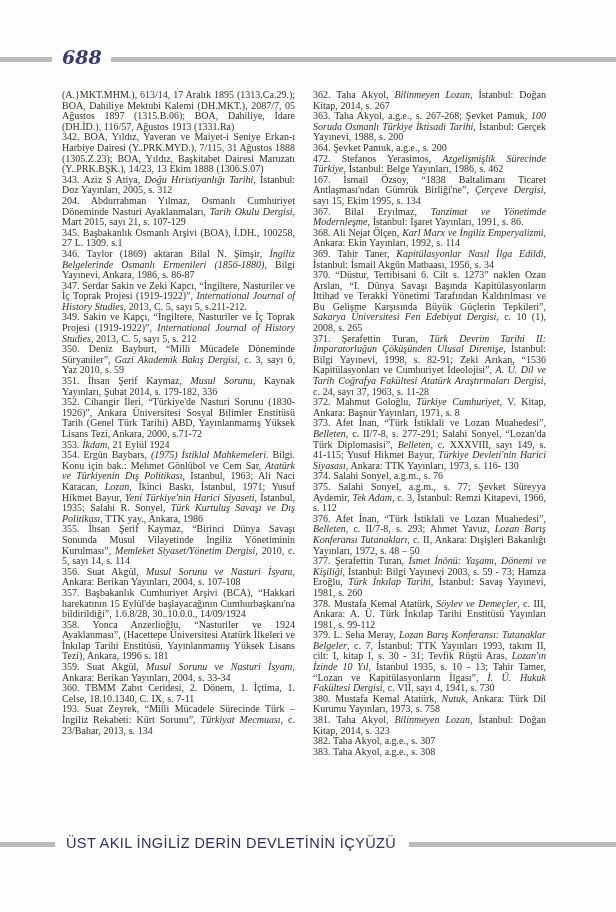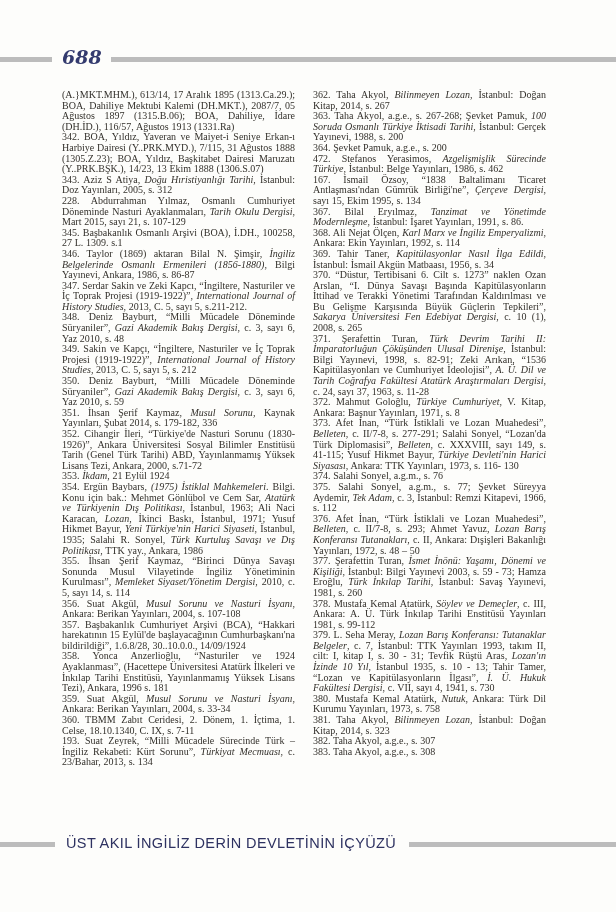--- a/index.html
+++ b/index.html
@@ -89,25 +89,24 @@
     <div class="rule rule-head-left"></div>
     <div class="page-number">688</div>
     <div class="rule grow"></div>
   </header>
 
   <main class="columns">
     <div class="col">
         <p class="footnote"><span>(A.}MKT.MHM.), 613/14, 17 Aralık 1895 (1313.Ca.29.); BOA, Dahiliye Mektubi Kalemi (DH.MKT.), 2087/7, 05 Ağustos 1897 (1315.B.06); BOA, Dahiliye, İdare (DH.İD.), 116/57, Ağustos 1913 (1331.Ra)</span></p>
         <p class="footnote"><span>342. BOA, Yıldız, Yaveran ve Maiyet-i Seniye Erkan-ı Harbiye Dairesi (Y..PRK.MYD.), 7/115, 31 Ağustos 1888 (1305.Z.23); BOA, Yıldız, Başkitabet Dairesi Maruzatı (Y..PRK.BŞK.), 14/23, 13 Ekim 1888 (1306.S.07)</span></p>
         <p class="footnote"><span>343. Aziz S Atiya, </span><span class="it">Doğu Hıristiyanlığı Tarihi</span><span>, İstanbul: Doz Yayınları, 2005, s. 312</span></p>
-        <p class="footnote"><span>228. Abdurrahman Yılmaz, Osmanlı Cumhuriyet Döneminde Nasturi Ayaklanmaları, </span><span class="it">Tarih Okulu Dergisi</span><span>, Mart 2015, sayı 21, s. 107-129</span></p>
+        <p class="footnote"><span>204. Abdurrahman Yılmaz, Osmanlı Cumhuriyet Döneminde Nasturi Ayaklanmaları, </span><span class="it">Tarih Okulu Dergisi</span><span>, Mart 2015, sayı 21, s. 107-129</span></p>
         <p class="footnote"><span>345. Başbakanlık Osmanlı Arşivi (BOA), İ.DH., 100258, 27 L. 1309. s.1</span></p>
         <p class="footnote"><span>346. Taylor (1869) aktaran Bilal N. Şimşir, </span><span class="it">İngiliz Belgelerinde Osmanlı Ermenileri (1856-1880)</span><span>, Bilgi Yayınevi, Ankara, 1986, s. 86-87</span></p>
         <p class="footnote"><span>347. Serdar Sakin ve Zeki Kapcı, “İngiltere, Nasturiler ve İç Toprak Projesi (1919-1922)”, </span><span class="it">International Journal of History Studies</span><span>, 2013, C. 5, sayı 5, s.211-212.</span></p>
-        <p class="footnote"><span>348. Deniz Bayburt, “Milli Mücadele Döneminde Süryaniler”, </span><span class="it">Gazi Akademik Bakış Dergisi</span><span>, c. 3, sayı 6, Yaz 2010, s. 48</span></p>
         <p class="footnote"><span>349. Sakin ve Kapçı, “İngiltere, Nasturiler ve İç Toprak Projesi (1919-1922)”, </span><span class="it">International Journal of History Studies</span><span>, 2013, C. 5, sayı 5, s. 212</span></p>
         <p class="footnote"><span>350. Deniz Bayburt, “Milli Mücadele Döneminde Süryaniler”, </span><span class="it">Gazi Akademik Bakış Dergisi</span><span>, c. 3, sayı 6, Yaz 2010, s. 59</span></p>
         <p class="footnote"><span>351. İhsan Şerif Kaymaz, </span><span class="it">Musul Sorunu</span><span>, Kaynak Yayınları, Şubat 2014, s. 179-182, 336</span></p>
         <p class="footnote"><span>352. Cihangir İleri, “Türkiye'de Nasturi Sorunu (1830-1926)”, Ankara Üniversitesi Sosyal Bilimler Enstitüsü Tarih (Genel Türk Tarihi) ABD, Yayınlanmamış Yüksek Lisans Tezi, Ankara, 2000, s.71-72</span></p>
         <p class="footnote"><span>353. </span><span class="it">İkdam</span><span>, 21 Eylül 1924</span></p>
         <p class="footnote"><span>354. Ergün Baybars, </span><span class="it">(1975) İstiklal Mahkemeleri</span><span>. Bilgi. Konu için bak.: Mehmet Gönlübol ve Cem Sar, </span><span class="it">Atatürk ve Türkiyenin Dış Politikası</span><span>, İstanbul, 1963; Ali Naci Karacan, </span><span class="it">Lozan</span><span>, İkinci Baskı, İstanbul, 1971; Yusuf Hikmet Bayur, </span><span class="it">Yeni Türkiye'nin Harici Siyaseti</span><span>, İstanbul, 1935; Salahi R. Sonyel, </span><span class="it">Türk Kurtuluş Savaşı ve Dış Politikası</span><span>, TTK yay., Ankara, 1986</span></p>
         <p class="footnote"><span>355. İhsan Şerif Kaymaz, “Birinci Dünya Savaşı Sonunda Musul Vilayetinde İngiliz Yönetiminin Kurulması”, </span><span class="it">Memleket Siyaset/Yönetim Dergisi</span><span>, 2010, c. 5, sayı 14, s. 114</span></p>
         <p class="footnote"><span>356. Suat Akgül, </span><span class="it">Musul Sorunu ve Nasturi İsyanı</span><span>, Ankara: Berikan Yayınları, 2004, s. 107-108</span></p>
         <p class="footnote"><span>357. Başbakanlık Cumhuriyet Arşivi (BCA), “Hakkari harekatının 15 Eylül'de başlayacağının Cumhurbaşkanı'na bildirildiği”, 1.6.8/28, 30..10.0.0., 14/09/1924</span></p>
         <p class="footnote"><span>358. Yonca Anzerlioğlu, “Nasturiler ve 1924 Ayaklanması”, (Hacettepe Üniversitesi Atatürk İlkeleri ve İnkılap Tarihi Enstitüsü, Yayınlanmamış Yüksek Lisans Tezi), Ankara, 1996 s. 181</span></p>

